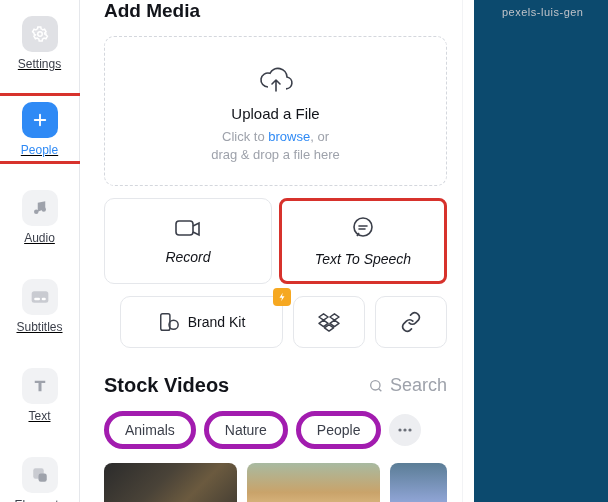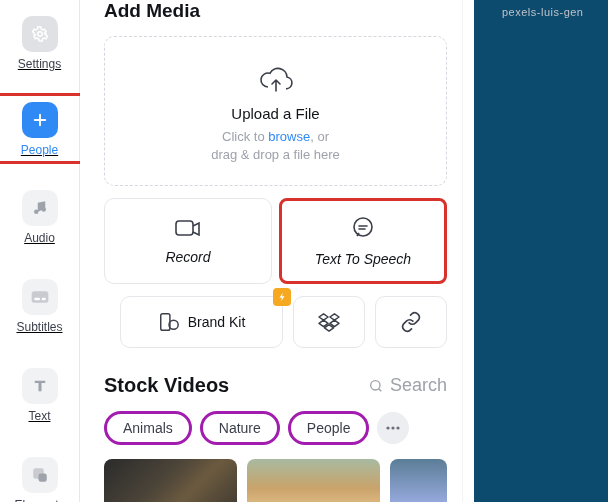--- a/index.html
+++ b/index.html
@@ -27,21 +27,21 @@
 .row3 { display: flex; gap: 10px; margin-bottom: 26px; padding-left: 16px; }
 .brandkit { position: relative; border: 1px solid #e5e7eb; border-radius: 10px; flex: 1.5; display: flex; align-items: center; justify-content: center; padding: 14px 0; }
 .brandkit .lbl { font-size: 14px; color: #12141a; margin-left: 8px; }
 .badge { position: absolute; top: -9px; right: -9px; width: 18px; height: 18px; background: #f6a821; border-radius: 4px; display: flex; align-items: center; justify-content: center; }
 .sq-btn { border: 1px solid #e5e7eb; border-radius: 10px; width: 72px; display: flex; align-items: center; justify-content: center; padding: 14px 0; }
 .stock-head { display: flex; align-items: center; justify-content: space-between; margin-bottom: 14px; }
 .stock-title { font-size: 20px; font-weight: 600; color: #12141a; }
 .search { display: flex; align-items: center; color: #9ea2ab; font-size: 18px; }
 .search svg { margin-right: 6px; }
 .pills { display: flex; gap: 8px; margin-bottom: 14px; align-items: center; }
-.pill { border: 3px solid #a21caf; border-radius: 999px; padding: 6px 16px; font-size: 14px; color: #3b3f4a; background: #fff; }
+.pill { border: 5px solid #a21caf; border-radius: 999px; padding: 6px 16px; font-size: 14px; color: #3b3f4a; background: #fff; }
 .more-pill { width: 32px; height: 32px; border-radius: 50%; background: #edeef1; display: flex; align-items: center; justify-content: center; }
 .thumbs { display: flex; gap: 10px; }
 .thumb { width: 140px; height: 84px; border-radius: 8px; background: #333; }
 .thumb.t1 { background: linear-gradient(135deg,#2b2b2b 0%,#4a4338 35%,#6b5a3f 55%,#2b2b2b 100%); }
 .thumb.t2 { background: linear-gradient(180deg,#a8baa1 0%,#c9a36a 35%,#e3c08a 60%,#a36a3a 100%); }
 .thumb.t3 { background: linear-gradient(180deg,#5b7d96 0%,#9fb0e8 60%,#3a446e 100%); width: 60px; }
 .divider-right { position: absolute; left: 462px; top: 0; width: 12px; height: 100%; background: #fff; border-left: 1px solid #f2f3f5; }
 .right-panel { position: absolute; left: 474px; top: 0; width: 134px; height: 100%; background: #0c4a6e; padding-top: 6px; }
 .right-panel .pxl { color: #c0c3c9; font-size: 11px; letter-spacing: 0.5px; padding-left: 28px; }
 svg { display: block; }

